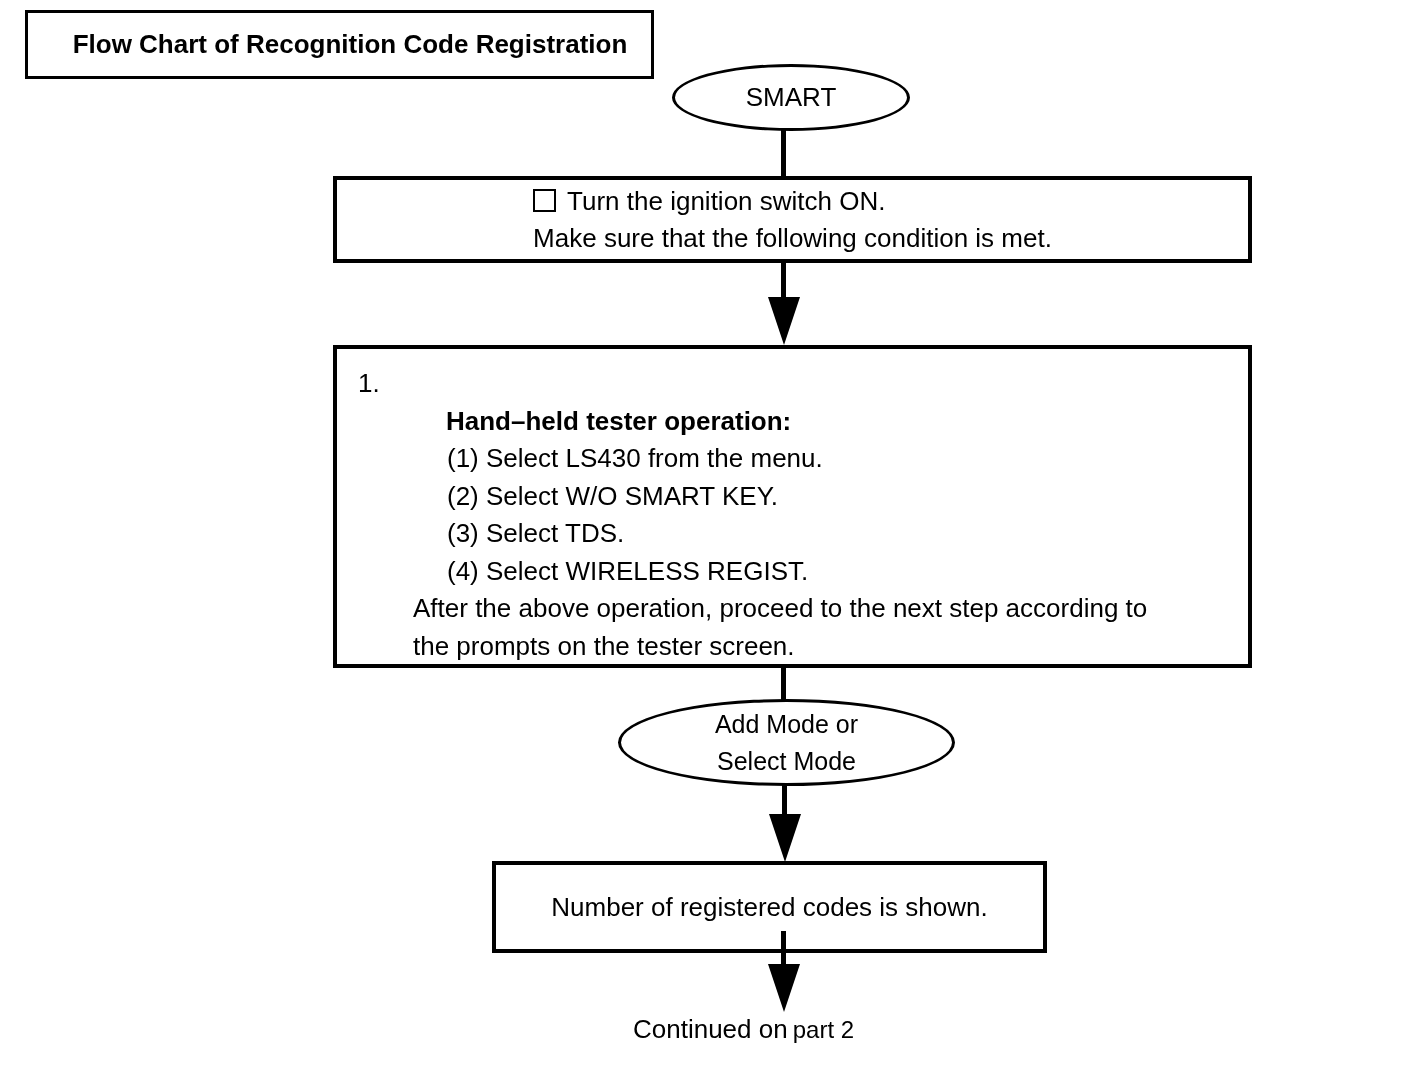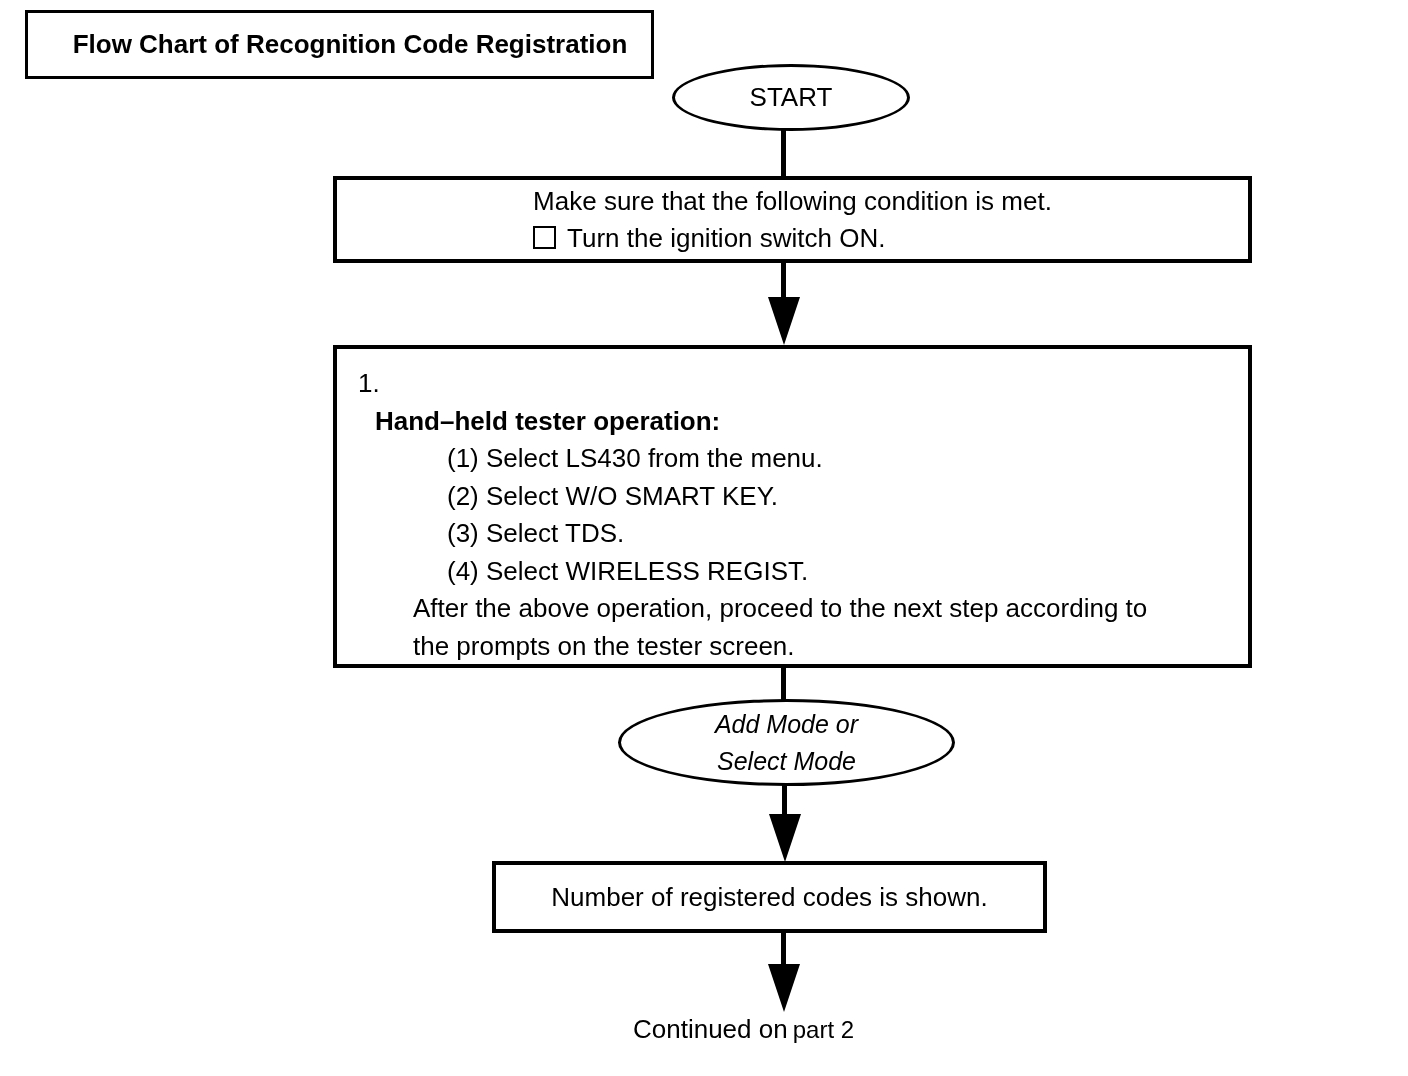--- a/index.html
+++ b/index.html
@@ -46,21 +46,20 @@
   }
   .oval-start {
     left: 672px; top: 64px;
     width: 238px; height: 67px;
   }
   .oval-mode {
     left: 618px; top: 699px;
     width: 337px; height: 87px;
     line-height: 37px;
     font-size: 25px;
-    font-style: italic;
   }
 
   
   .proc-box {
     position: absolute;
     border: 4px solid #000;
     background: #fff;
     font-size: 25px;
   }
   .condition-box {
@@ -91,29 +90,29 @@
     line-height: 37.5px;
     font-size: 26px;
   }
   .step-row { display: flex; }
   .step-num {
     margin-left: 21px;
     width: 66px;
     flex: none;
   }
   .step-subtitle {
-    margin-left: 38px;
+    margin-left: 109px;
     font-weight: bold;
   }
   .substep { margin-left: 110px; }
   .step-footer { margin-left: 76px; }
 
   .result-box {
     left: 492px; top: 861px;
-    width: 555px; height: 72px;
+    width: 555px; height: 92px;
     display: flex;
     align-items: center;
     justify-content: center;
     font-size: 26px;
     text-align: right;
   }
 
   
   .vline {
     position: absolute;
@@ -152,31 +151,31 @@
 </head>
 <body>
 
 <div class="canvas">
 
   <div class="title-box">
     <span>Flow Chart of Recognition Code Registration</span>
   </div>
 
   <div class="oval oval-start">
-    <span>START</span>
+    <span>SMART</span>
   </div>
 
   <div class="vline line-start-cond"></div>
 
   <div class="proc-box condition-box">
     <div class="condition-inner">
-      <div>Make sure that the following condition is met.</div>
       <div>
         <span class="checkbox"></span><span>Turn the ignition switch ON.</span>
       </div>
+      <div>Make sure that the following condition is met.</div>
     </div>
   </div>
 
   <div class="vline line-cond-arrow"></div>
   <div class="arrowhead head-1"></div>
 
   <div class="proc-box step-box">
     <div class="step-row">
       <span class="step-num">1.</span>
     </div>

